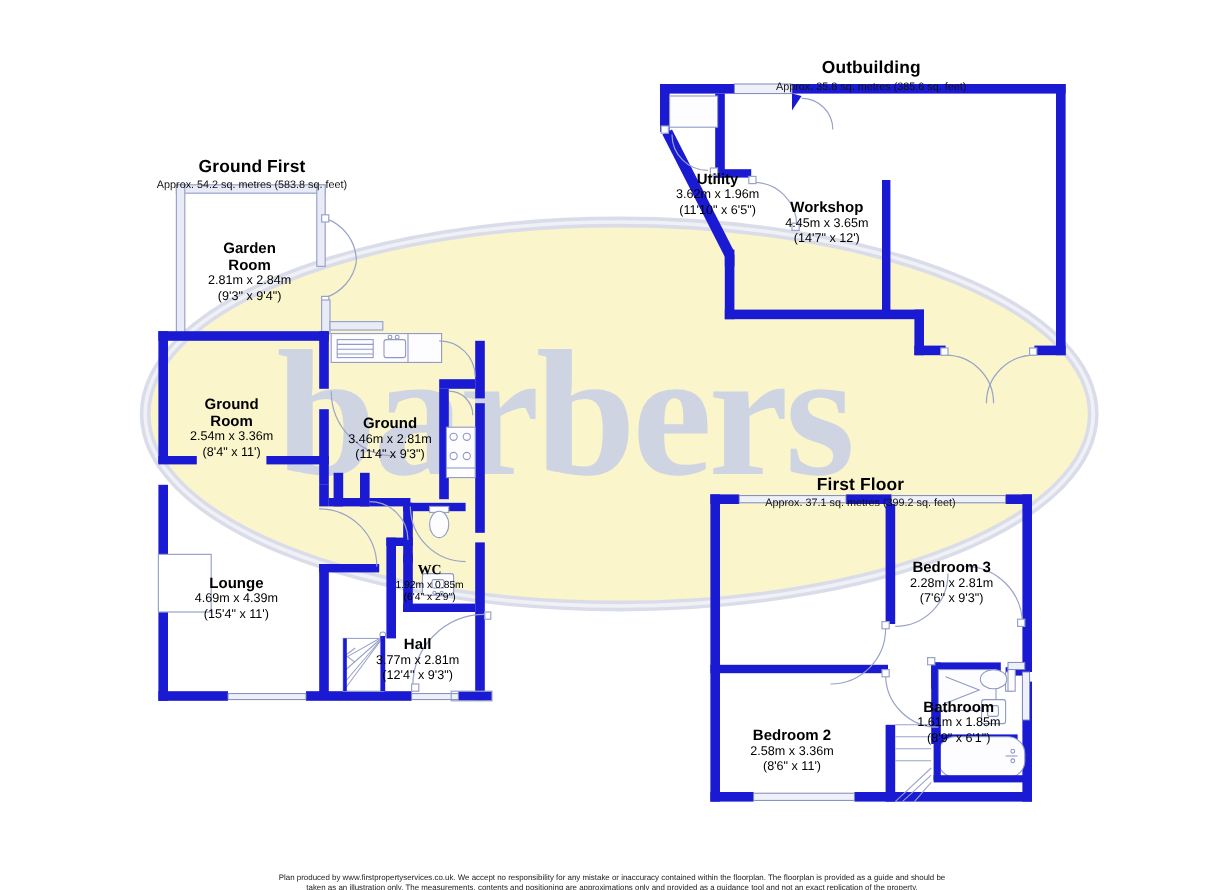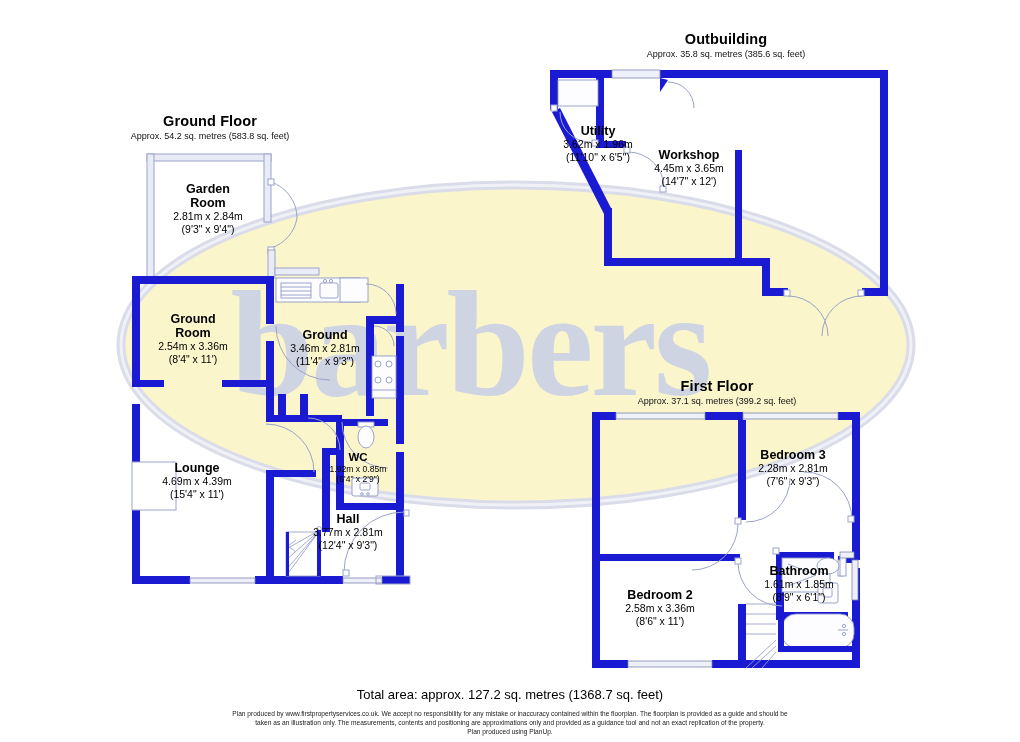--- a/index.html
+++ b/index.html
@@ -27,21 +27,21 @@
   }
   
   .t { position: absolute; text-align: center; color: #000; white-space: nowrap; }
   .sec-title { font-size: 14.5px; font-weight: bold; letter-spacing: .1px; }
   .sec-sub   { font-size: 9px; font-weight: normal; color: #111; }
   .room-name { font-size: 12.5px; font-weight: bold; line-height: 14px; }
   .room-dim  { font-size: 10.5px; font-weight: normal; line-height: 12.5px; }
   .room-dim.sm { font-size: 8.6px; line-height: 10px; }
   .total { font-size: 13px; font-weight: normal; }
   .disc { font-size: 6.6px; line-height: 9.3px; color: #1a1a1a; }
-  .center-block { transform: translateX(-50%); }
+  .center-block { transform: translateX(-50%); margin-top: 18px; }
 </style>
 </head>
 <body>
 
 <div id="page">
 
   <svg class="plan" viewBox="0 0 1020 742">
     <defs>
       <linearGradient id="wmGrad" x1="0" y1="0" x2="0" y2="1">
         <stop offset="0%" stop-color="#ffffff"></stop>
@@ -309,21 +309,21 @@
         <line x1="746" y1="614" x2="776" y2="614"></line>
         <line x1="746" y1="624" x2="776" y2="624"></line>
         <line x1="746" y1="634" x2="776" y2="634"></line>
         <line x1="746" y1="668" x2="776" y2="640"></line>
         <line x1="752" y1="668" x2="776" y2="646"></line>
         <line x1="762" y1="668" x2="776" y2="652"></line>
       </g>
     </g>
   </svg>
 
-  <div class="t sec-title center-block" style="left:210px; top:113px;">Ground Floor</div>
+  <div class="t sec-title center-block" style="left:210px; top:113px;">Ground First</div>
   <div class="t sec-sub center-block" style="left:210px; top:131px;">Approx. 54.2 sq. metres (583.8 sq. feet)</div>
 
   <div class="t sec-title center-block" style="left:726px; top:31px;">Outbuilding</div>
   <div class="t sec-sub center-block" style="left:726px; top:49px;">Approx. 35.8 sq. metres (385.6 sq. feet)</div>
 
   <div class="t sec-title center-block" style="left:717px; top:378px;">First Floor</div>
   <div class="t sec-sub center-block" style="left:717px; top:396px;">Approx. 37.1 sq. metres (399.2 sq. feet)</div>
 
   <div class="t center-block" style="left:208px; top:182px;">
     <div class="room-name">Garden</div>
@@ -345,21 +345,21 @@
     <div class="room-dim">(11'4" x 9'3")</div>
   </div>
 
   <div class="t center-block" style="left:197px; top:461px;">
     <div class="room-name">Lounge</div>
     <div class="room-dim">4.69m x 4.39m</div>
     <div class="room-dim">(15'4" x 11')</div>
   </div>
 
   <div class="t center-block" style="left:358px; top:450px;">
-    <div class="room-name" style="font-size:11.5px;">WC</div>
+    <div class="room-name" style="font-size:11.5px;font-family:Liberation Serif, serif;">WC</div>
     <div class="room-dim sm">1.92m x 0.85m</div>
     <div class="room-dim sm">(6'4" x 2'9")</div>
   </div>
 
   <div class="t center-block" style="left:348px; top:512px;">
     <div class="room-name">Hall</div>
     <div class="room-dim">3.77m x 2.81m</div>
     <div class="room-dim">(12'4" x 9'3")</div>
   </div>
 
@@ -388,18 +388,17 @@
     <div class="room-dim">2.28m x 2.81m</div>
     <div class="room-dim">(7'6" x 9'3")</div>
   </div>
 
   <div class="t center-block" style="left:799px; top:564px;">
     <div class="room-name">Bathroom</div>
     <div class="room-dim">1.61m x 1.85m</div>
     <div class="room-dim">(8'9" x 6'1")</div>
   </div>
 
-  <div class="t total center-block" style="left:510px; top:687px;">Total area: approx. 127.2 sq. metres (1368.7 sq. feet)</div>
   <div class="t disc center-block" style="left:510px; top:709px;">Plan produced by www.firstpropertyservices.co.uk. We accept no responsibility for any mistake or inaccuracy contained within the floorplan. The floorplan is provided as a guide and should be</div>
   <div class="t disc center-block" style="left:510px; top:718px;">taken as an illustration only. The measurements, contents and positioning are approximations only and provided as a guidance tool and not an exact replication of the property.</div>
   <div class="t disc center-block" style="left:510px; top:727px;">Plan produced using PlanUp.</div>
 
 </div>
 
 </body></html>

